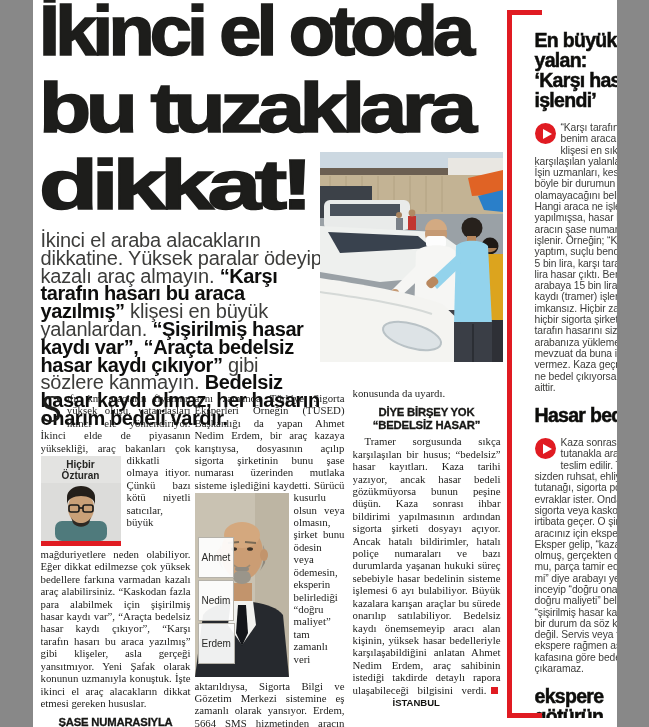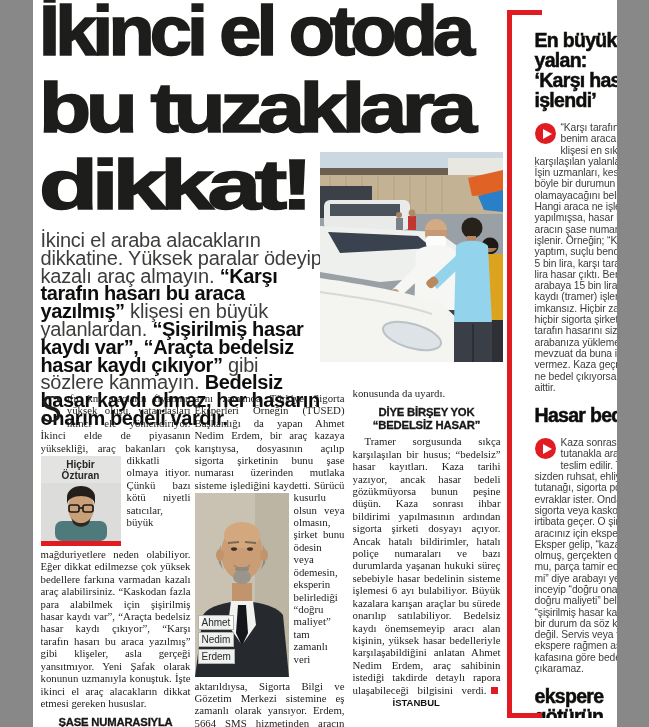--- a/index.html
+++ b/index.html
@@ -45,21 +45,21 @@
                text-indent:0;}
   .byline-name span{display:block;}
   .byline-photo{display:block;}
   .byline-rule{display:block;height:5px;background:#e01b22;}
 
   
   .portrait-float{position:relative;display:block;float:left;width:94px;margin:2px 5px 0 0;}
   .chips{position:absolute;left:3px;bottom:14px;text-indent:0;}
   .chip{display:table;background:rgba(255,255,255,0.93);border:1px solid #b5b2aa;
         font-family:"Liberation Sans",sans-serif;font-size:10px;line-height:11px;
-        color:#2a2a28;padding:1px 3px;margin-bottom:2px;}
+        color:#2a2a28;padding:14px 3px;margin-bottom:2px;}
 
   
   .dl-square{display:inline-block;width:7px;height:7px;background:#e01b22;margin:0 3px 0 4px;}
   .dateline{font-family:"Liberation Sans",sans-serif;font-weight:700;font-size:9.5px;color:#11110f;padding-left:40px;}
 
   
   .sidebar{position:absolute;left:474px;top:10px;width:168px;height:708px;
            border-left:5px solid #e01b22;border-right:5px solid #e01b22;
            box-sizing:border-box;overflow:hidden;}
   .sb-corner{position:absolute;width:30px;height:5px;background:#e01b22;}

